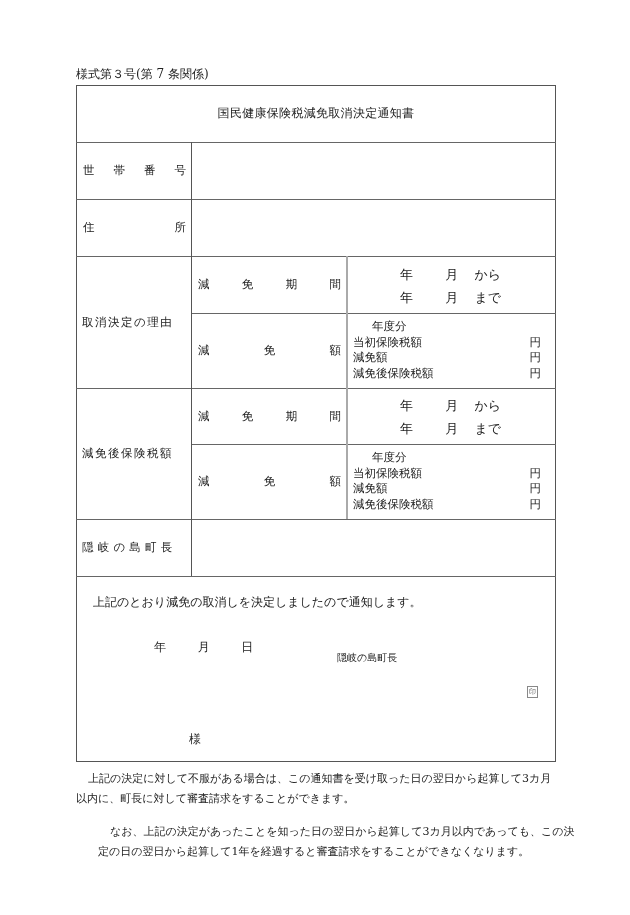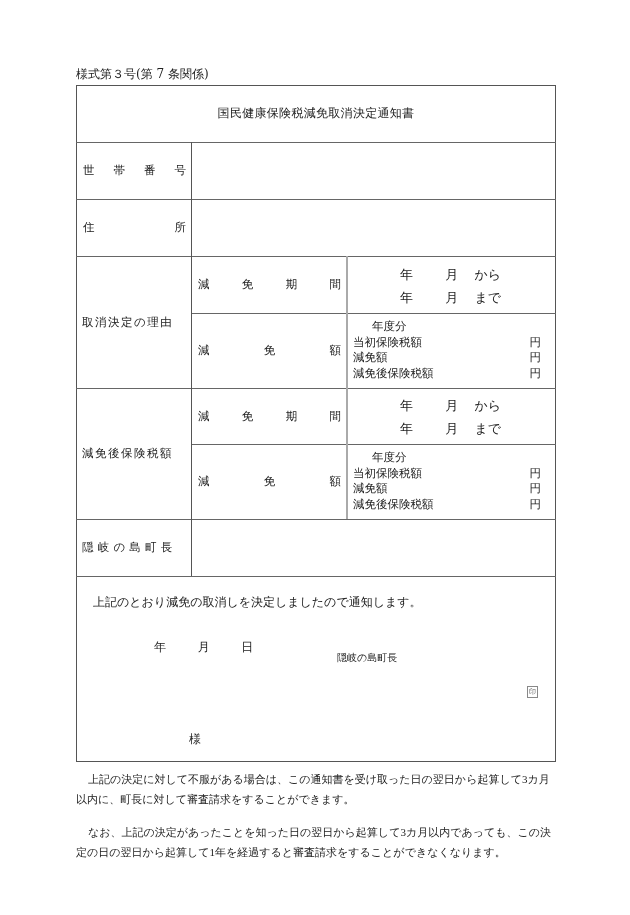--- a/index.html
+++ b/index.html
@@ -126,21 +126,20 @@
       left: 189px;
       top: 731px;
       font-size: 12px;
     }
     .footnote {
       left: 76px;
       width: 484px;
       font-size: 11px;
       line-height: 20px;
       text-indent: 12px;
-      font-family: Liberation Serif, serif;
     }
   </style>
 </head>
 <body>
 
 <div class="abs form-number">様式第３号(第 7 条関係)</div>
 
 <div class="abs frame"></div>
 
 <div class="abs title">国民健康保険税減免取消決定通知書</div>
@@ -269,13 +268,13 @@
   <span style="display:inline-block; width:24px;"></span>
   <span>月</span>
   <span style="display:inline-block; width:24px;"></span>
   <span>日</span>
 </div>
 <div class="abs mayor">隠岐の島町長</div>
 <div class="abs seal">印</div>
 <div class="abs sama">様</div>
 
 <div class="abs footnote" style="top:769px;">上記の決定に対して不服がある場合は、この通知書を受け取った日の翌日から起算して3カ月以内に、町長に対して審査請求をすることができます。</div>
-<div class="abs footnote" style="top:822px;">なお、上記の決定があったことを知った日の翌日から起算して3カ月以内であっても、この決定の日の翌日から起算して1年を経過すると審査請求をすることができなくなります。</div>
+<div class="abs footnote" style="top:822px;margin-left:22px;">なお、上記の決定があったことを知った日の翌日から起算して3カ月以内であっても、この決定の日の翌日から起算して1年を経過すると審査請求をすることができなくなります。</div>
 
 </body></html>

